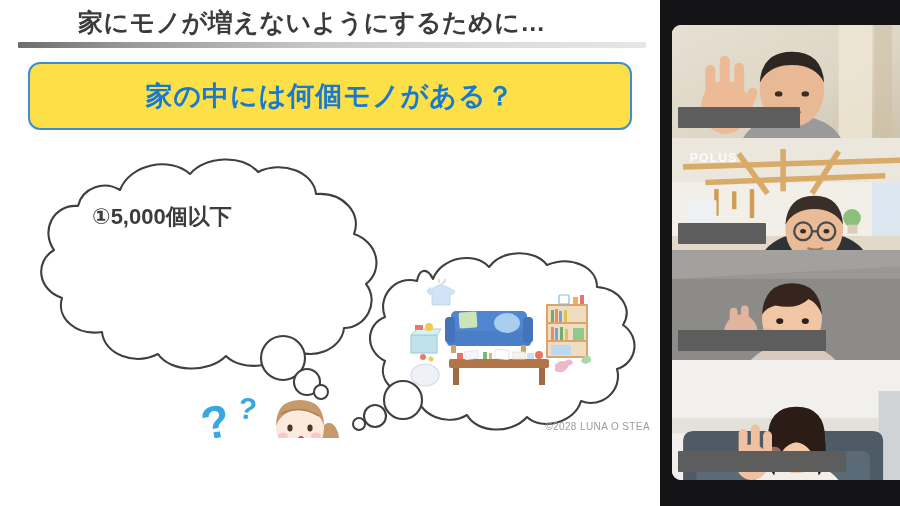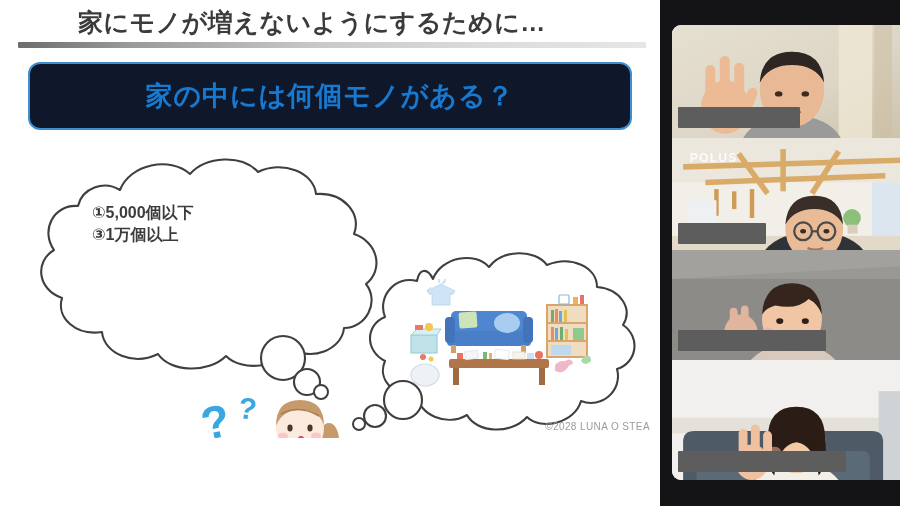--- a/index.html
+++ b/index.html
@@ -26,34 +26,34 @@
   }
 
   #title-rule{
     position:absolute;left:18px;top:42px;width:628px;height:6px;
     background:linear-gradient(to right,#6d6d6d 0%,#9a9a9a 18%,#c9c9c9 48%,#dcdcdc 75%,#e6e6e6 100%);
     border-radius:1px;
   }
 
   #question-box{
     position:absolute;left:28px;top:62px;width:600px;height:64px;
-    border:2.5px solid #3d8fcf;border-radius:12px;background:#0f172a;
+    border:2.5px solid #3d8fcf;border-radius:12px;background:#fde047;
     display:flex;align-items:center;justify-content:center;
   }
   #question-box-text{
     font-size:27px;font-weight:bold;color:#1779cf;letter-spacing:1px;
     white-space:nowrap;
   }
 
   
   #answer-cloud{position:absolute;left:10px;top:150px;width:400px;height:240px;}
   #answer-cloud svg{position:absolute;left:0;top:0;}
   #answer-list{
     position:absolute;left:82px;top:52px;width:280px;
-    color:#3c3c3c;font-weight:bold;font-size:16px;line-height:1.36;
+    color:#3c3c3c;font-weight:bold;font-size:22px;line-height:1.36;
   }
   .answer-row{white-space:nowrap;}
 
   
   #room-cloud{position:absolute;left:355px;top:245px;width:290px;height:200px;}
   #room-cloud svg.cloudline{position:absolute;left:0;top:0;}
   #room-art{position:absolute;left:52px;top:34px;width:190px;height:110px;}
 
   
   #character{position:absolute;left:255px;top:388px;width:90px;height:118px;}
@@ -99,21 +99,20 @@
         <path d="M110,40 C120,14 160,6 180,24 C196,6 232,4 248,22
                  C272,10 304,22 306,44 C334,42 352,64 344,84
                  C368,92 374,120 356,134 C370,152 356,178 334,178
                  C332,200 300,212 282,198 C268,218 232,222 216,206
                  C198,224 160,222 148,204 C124,216 94,204 92,182
                  C66,186 46,168 52,148 C28,140 24,112 44,100
                  C30,80 44,54 68,56 C72,38 94,30 110,40 Z" fill="#ffffff" stroke="#3f3f3f" stroke-width="2.1" stroke-linejoin="round"></path>
       </svg>
       <div id="answer-list">
         <div class="answer-row">①5,000個以下</div>
-        <div class="answer-row">③1万個以上</div>
       </div>
     </div>
 
     <svg style="position:absolute;left:245px;top:330px;" width="120" height="100">
       <circle cx="38" cy="28" r="22" fill="#fff" stroke="#3f3f3f" stroke-width="2.1"></circle>
       <circle cx="62" cy="52" r="13" fill="#fff" stroke="#3f3f3f" stroke-width="2.1"></circle>
       <circle cx="76" cy="62" r="7" fill="#fff" stroke="#3f3f3f" stroke-width="2"></circle>
     </svg>
 
     <div id="room-cloud">

